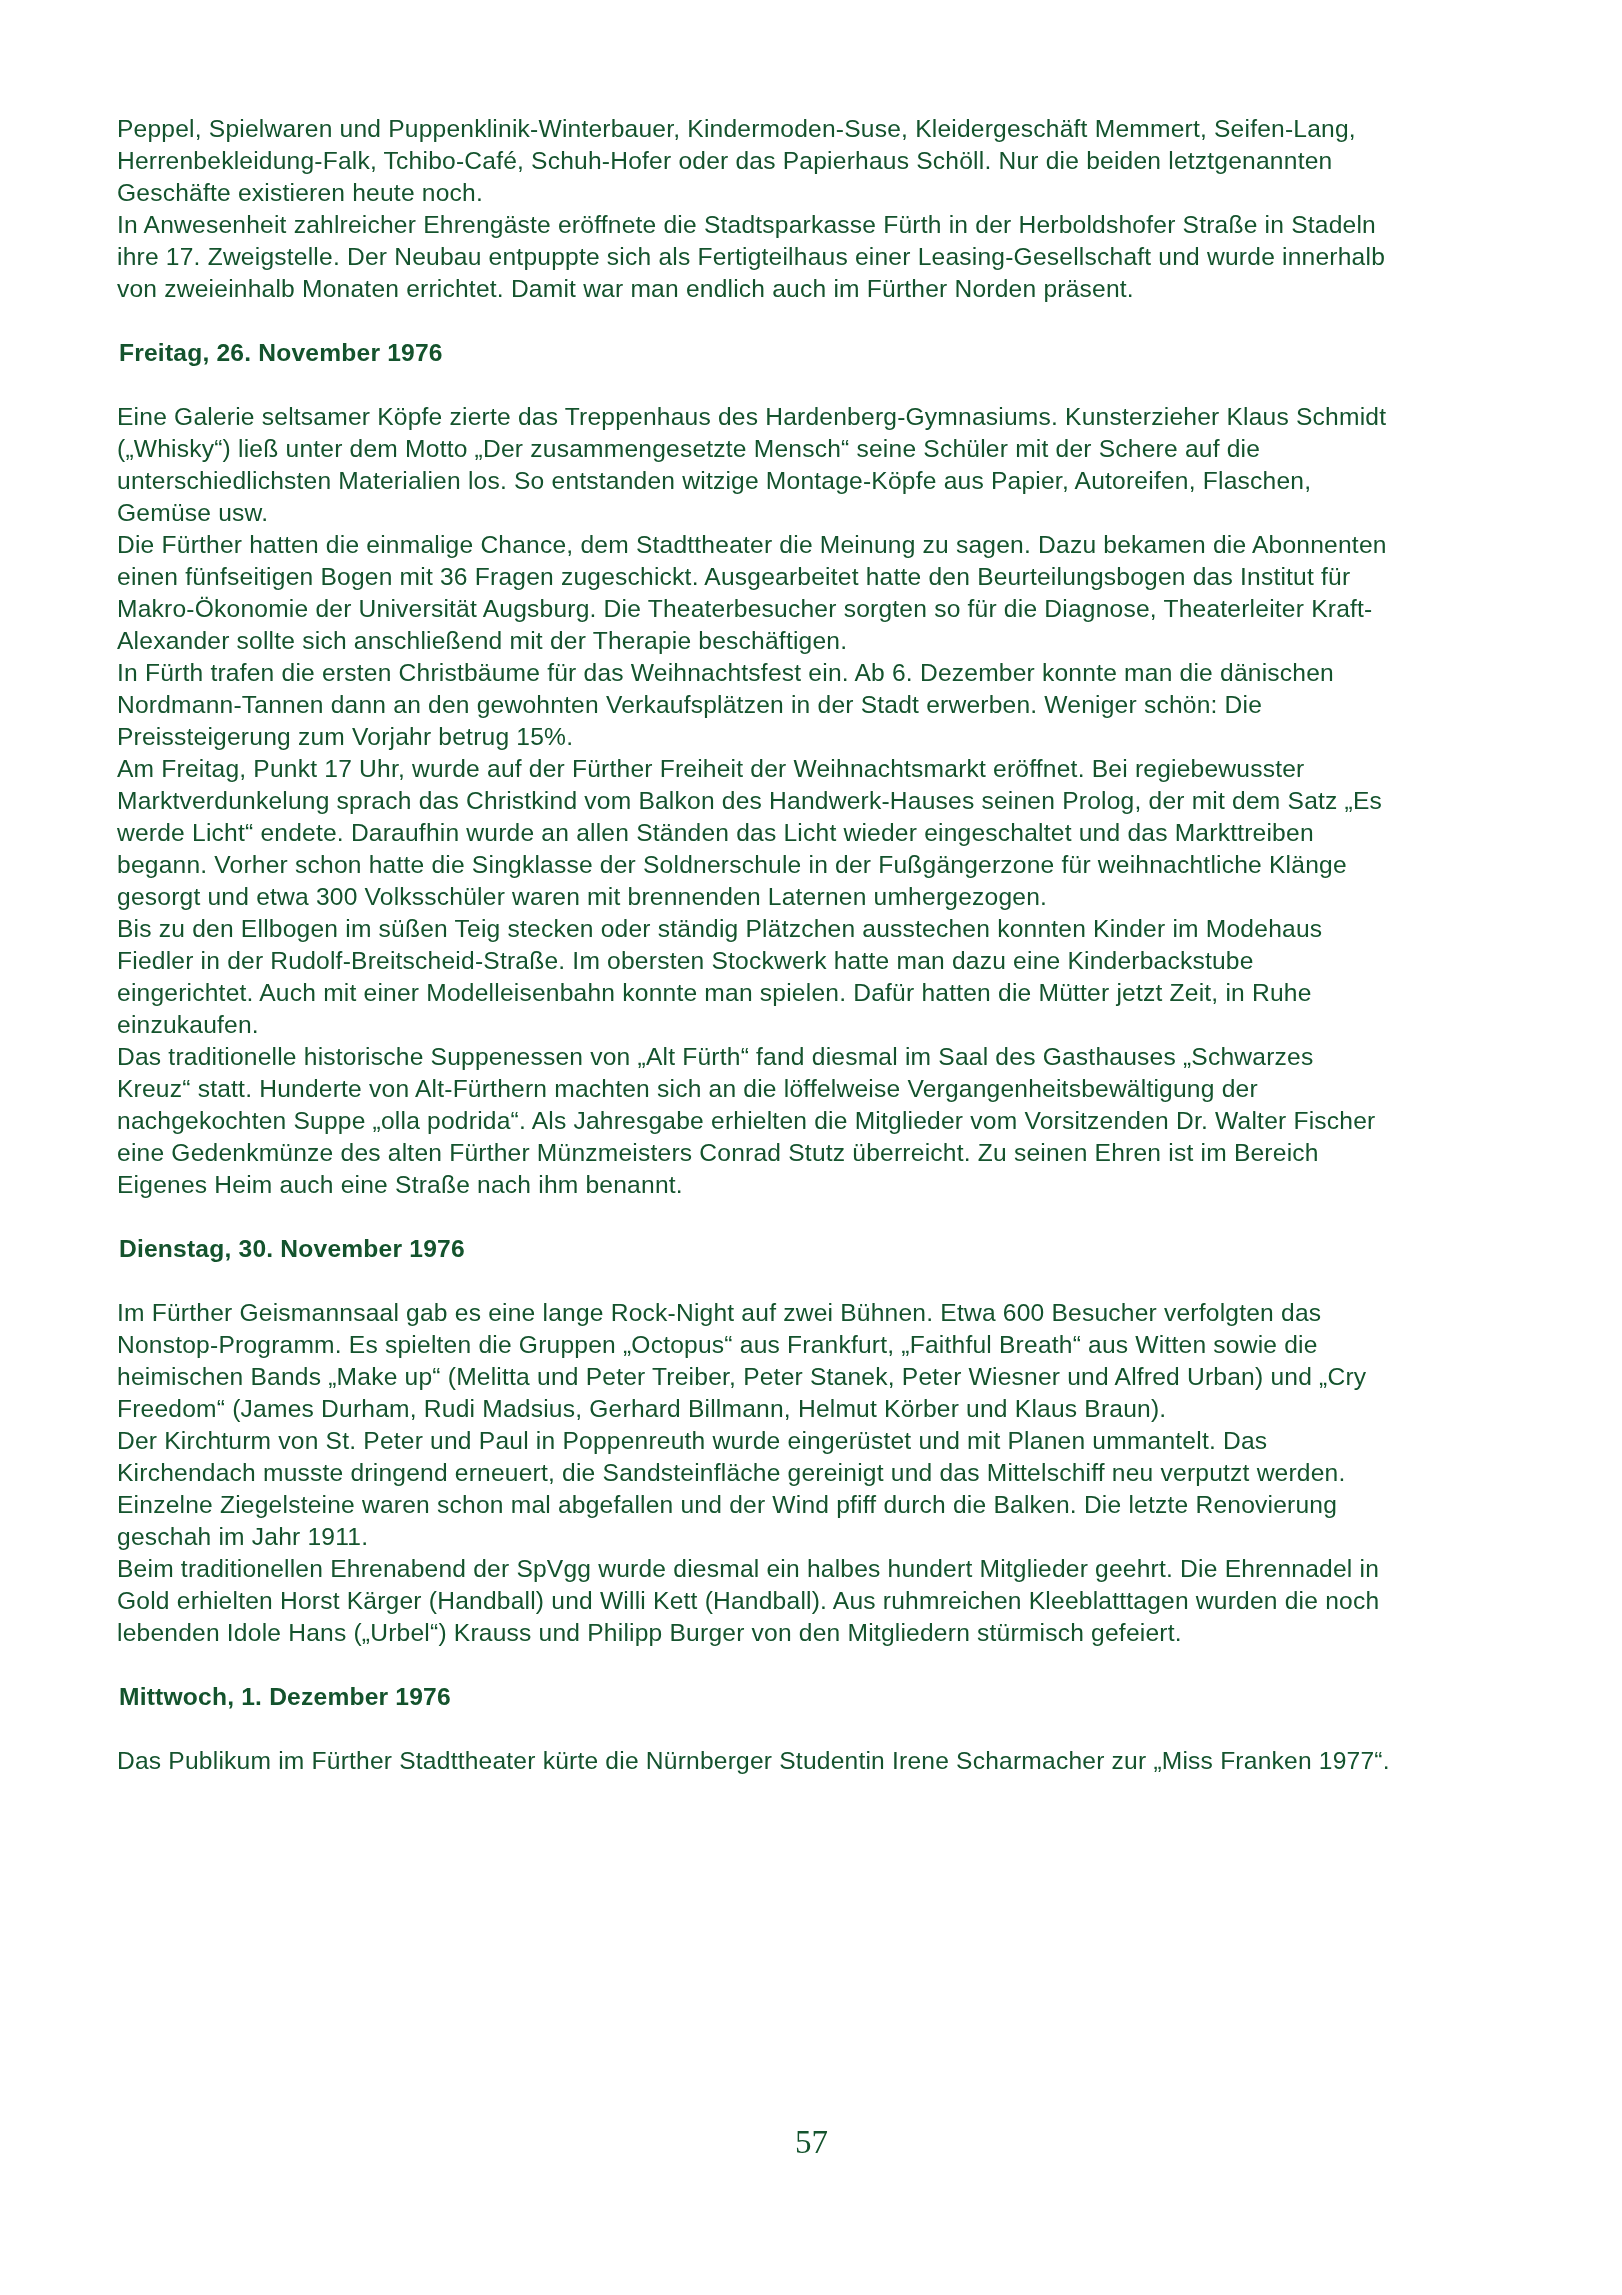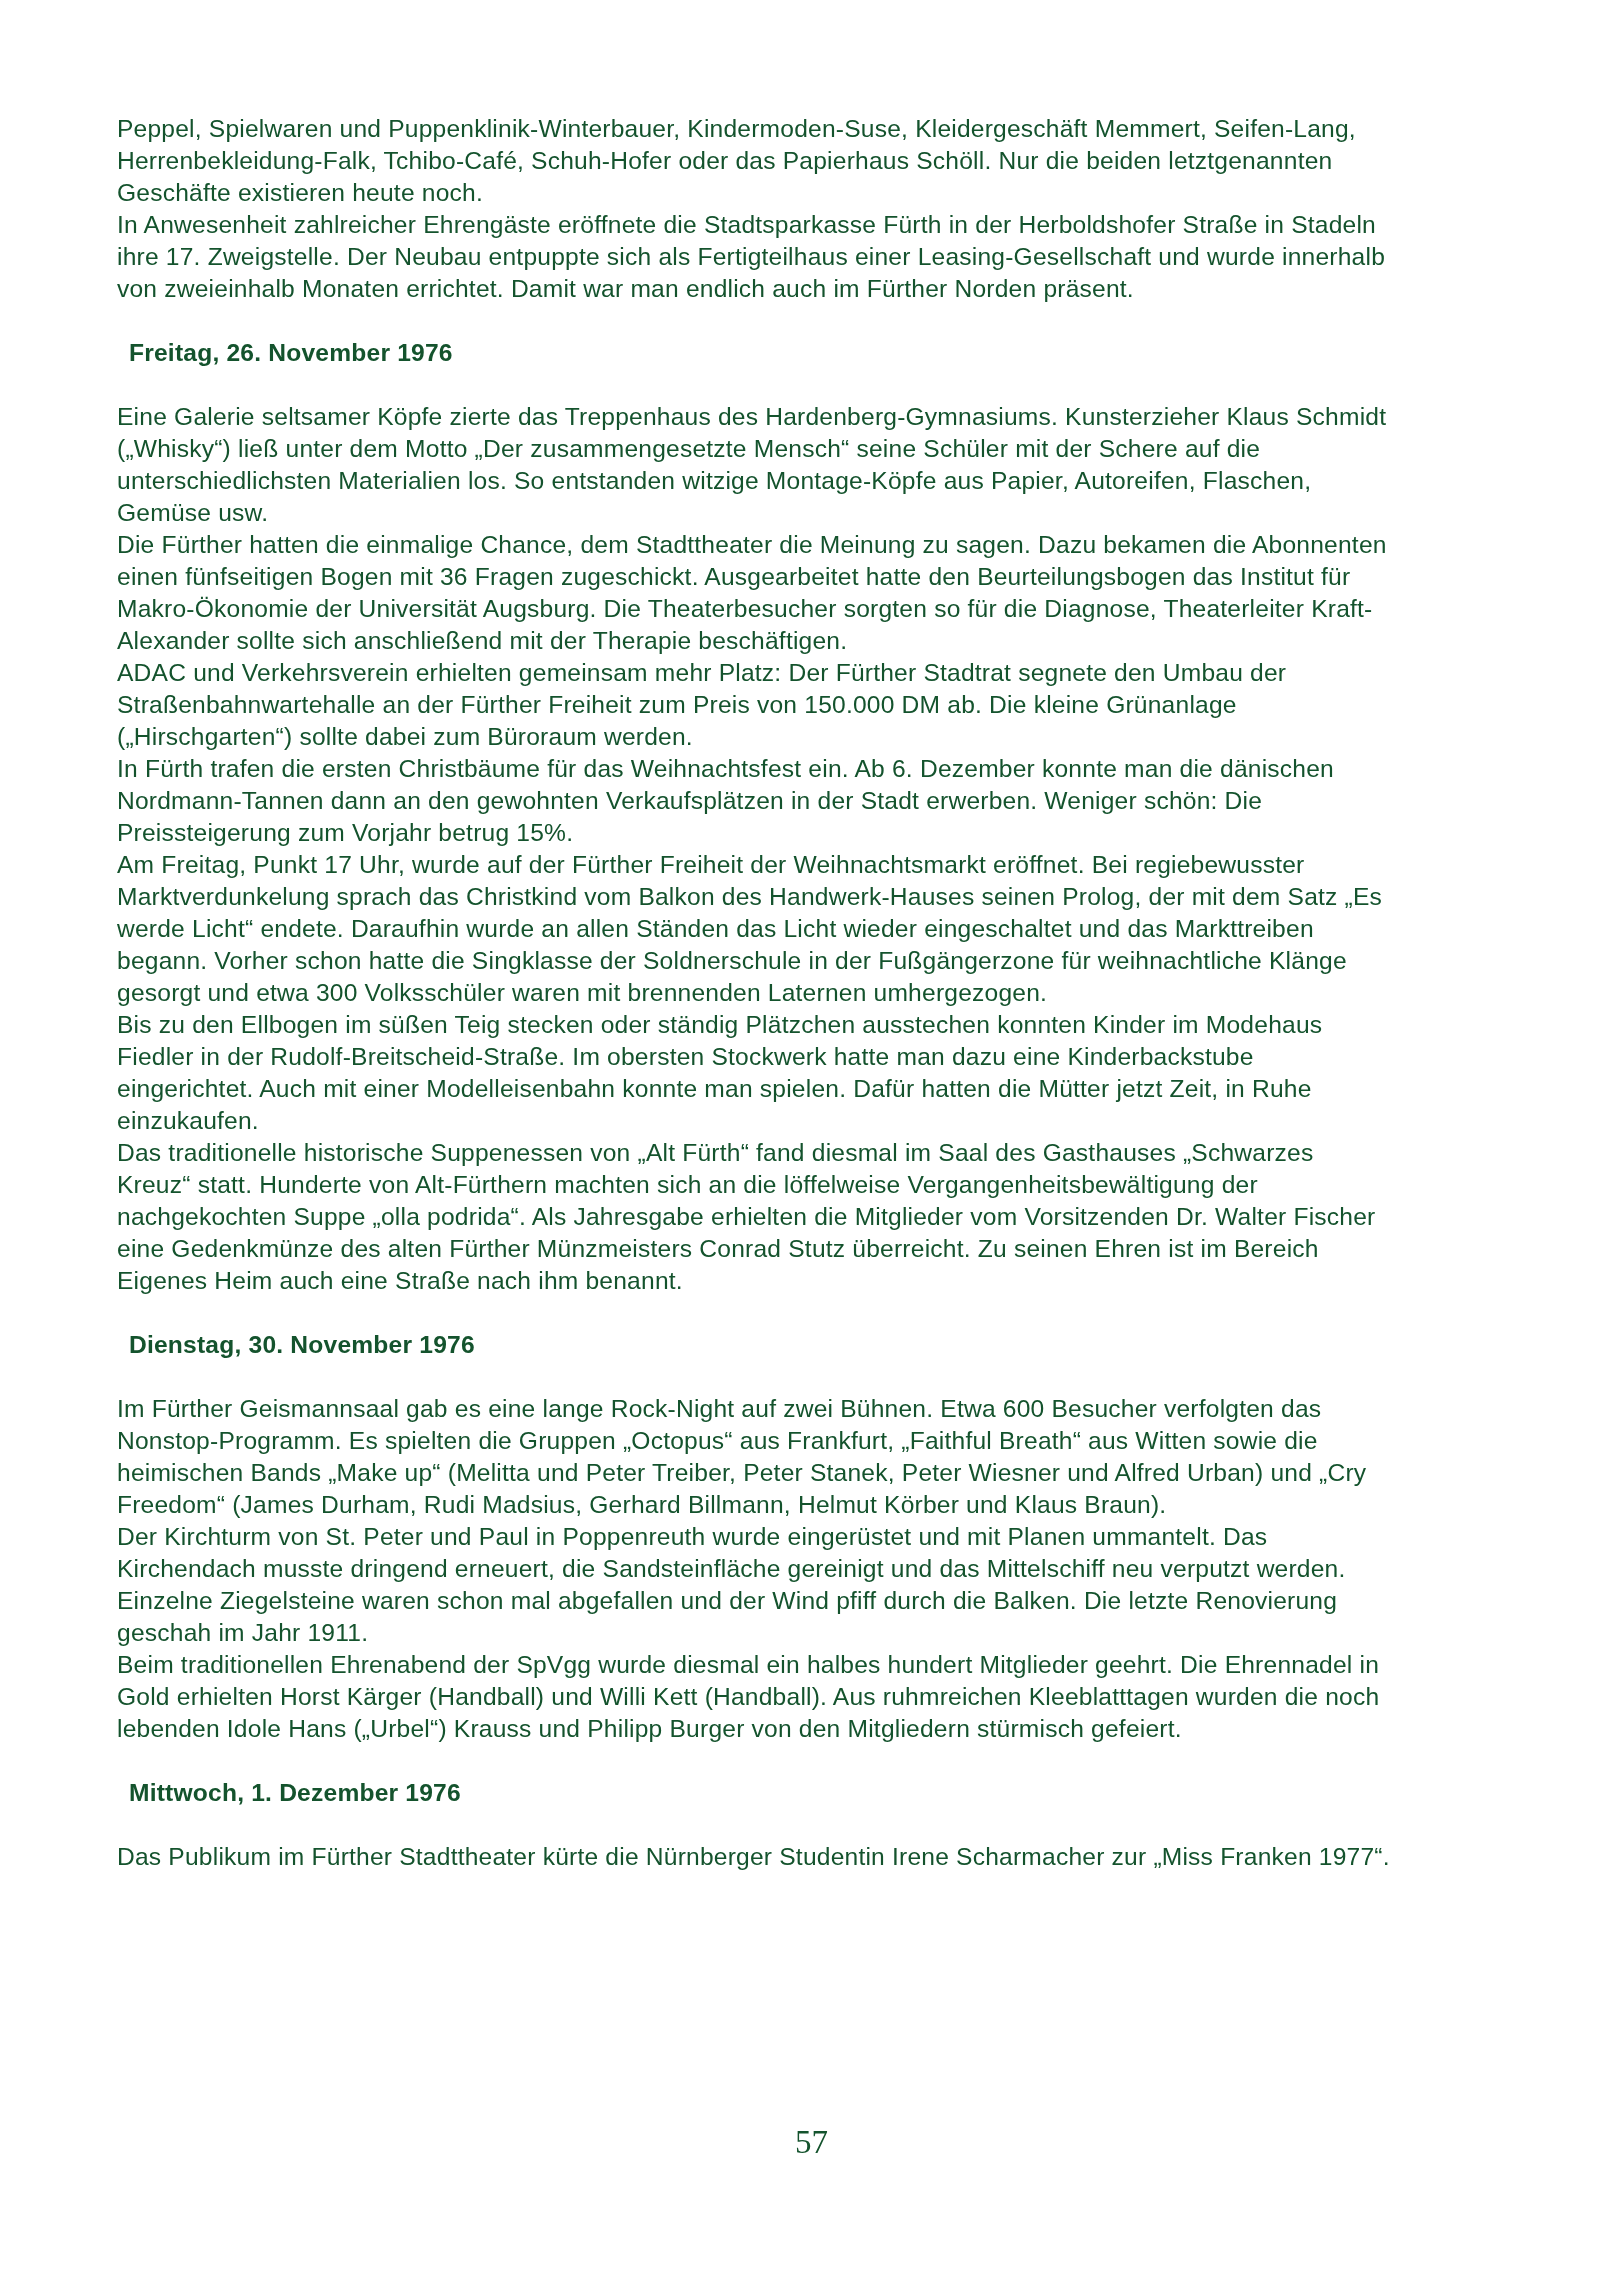--- a/index.html
+++ b/index.html
@@ -24,21 +24,21 @@
     width: 1442px;
   }
   .para {
     margin: 0;
     font-size: 24.6px;
     line-height: 32px;
     white-space: pre-line;
     letter-spacing: 0.2px;
   }
   .head {
-    margin: 32px 12px;
+    margin: 32px 2px;
     font-size: 24.6px;
     line-height: 32px;
     font-weight: bold;
     letter-spacing: 0.2px;
     white-space: pre-line;
   }
   .page-footer {
     position: absolute;
     left: 0;
     top: 2117px;
@@ -63,23 +63,20 @@
 von zweieinhalb Monaten errichtet. Damit war man endlich auch im Fürther Norden präsent.</p>
     <p class="head">Freitag, 26. November 1976</p>
     <p class="para">Eine Galerie seltsamer Köpfe zierte das Treppenhaus des Hardenberg-Gymnasiums. Kunsterzieher Klaus Schmidt
 („Whisky“) ließ unter dem Motto „Der zusammengesetzte Mensch“ seine Schüler mit der Schere auf die
 unterschiedlichsten Materialien los. So entstanden witzige Montage-Köpfe aus Papier, Autoreifen, Flaschen,
 Gemüse usw.</p>
     <p class="para">Die Fürther hatten die einmalige Chance, dem Stadttheater die Meinung zu sagen. Dazu bekamen die Abonnenten
 einen fünfseitigen Bogen mit 36 Fragen zugeschickt. Ausgearbeitet hatte den Beurteilungsbogen das Institut für
 Makro-Ökonomie der Universität Augsburg. Die Theaterbesucher sorgten so für die Diagnose, Theaterleiter Kraft-
 Alexander sollte sich anschließend mit der Therapie beschäftigen.</p>
-    <p class="para">ADAC und Verkehrsverein erhielten gemeinsam mehr Platz: Der Fürther Stadtrat segnete den Umbau der
-Straßenbahnwartehalle an der Fürther Freiheit zum Preis von 150.000 DM ab. Die kleine Grünanlage
-(„Hirschgarten“) sollte dabei zum Büroraum werden.</p>
     <p class="para">In Fürth trafen die ersten Christbäume für das Weihnachtsfest ein. Ab 6. Dezember konnte man die dänischen
 Nordmann-Tannen dann an den gewohnten Verkaufsplätzen in der Stadt erwerben. Weniger schön: Die
 Preissteigerung zum Vorjahr betrug 15%.</p>
     <p class="para">Am Freitag, Punkt 17 Uhr, wurde auf der Fürther Freiheit der Weihnachtsmarkt eröffnet. Bei regiebewusster
 Marktverdunkelung sprach das Christkind vom Balkon des Handwerk-Hauses seinen Prolog, der mit dem Satz „Es
 werde Licht“ endete. Daraufhin wurde an allen Ständen das Licht wieder eingeschaltet und das Markttreiben
 begann. Vorher schon hatte die Singklasse der Soldnerschule in der Fußgängerzone für weihnachtliche Klänge
 gesorgt und etwa 300 Volksschüler waren mit brennenden Laternen umhergezogen.</p>
     <p class="para">Bis zu den Ellbogen im süßen Teig stecken oder ständig Plätzchen ausstechen konnten Kinder im Modehaus
 Fiedler in der Rudolf-Breitscheid-Straße. Im obersten Stockwerk hatte man dazu eine Kinderbackstube

